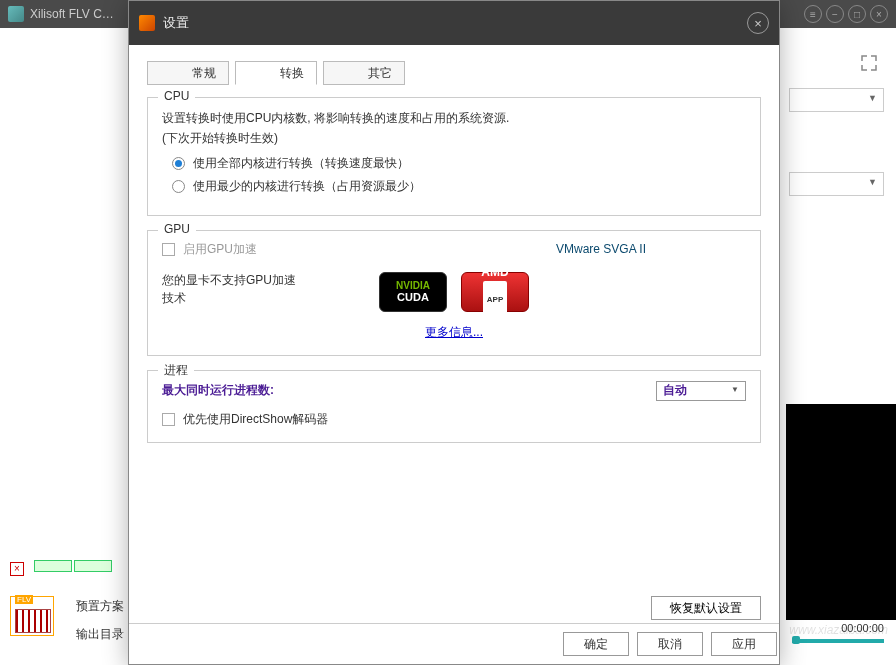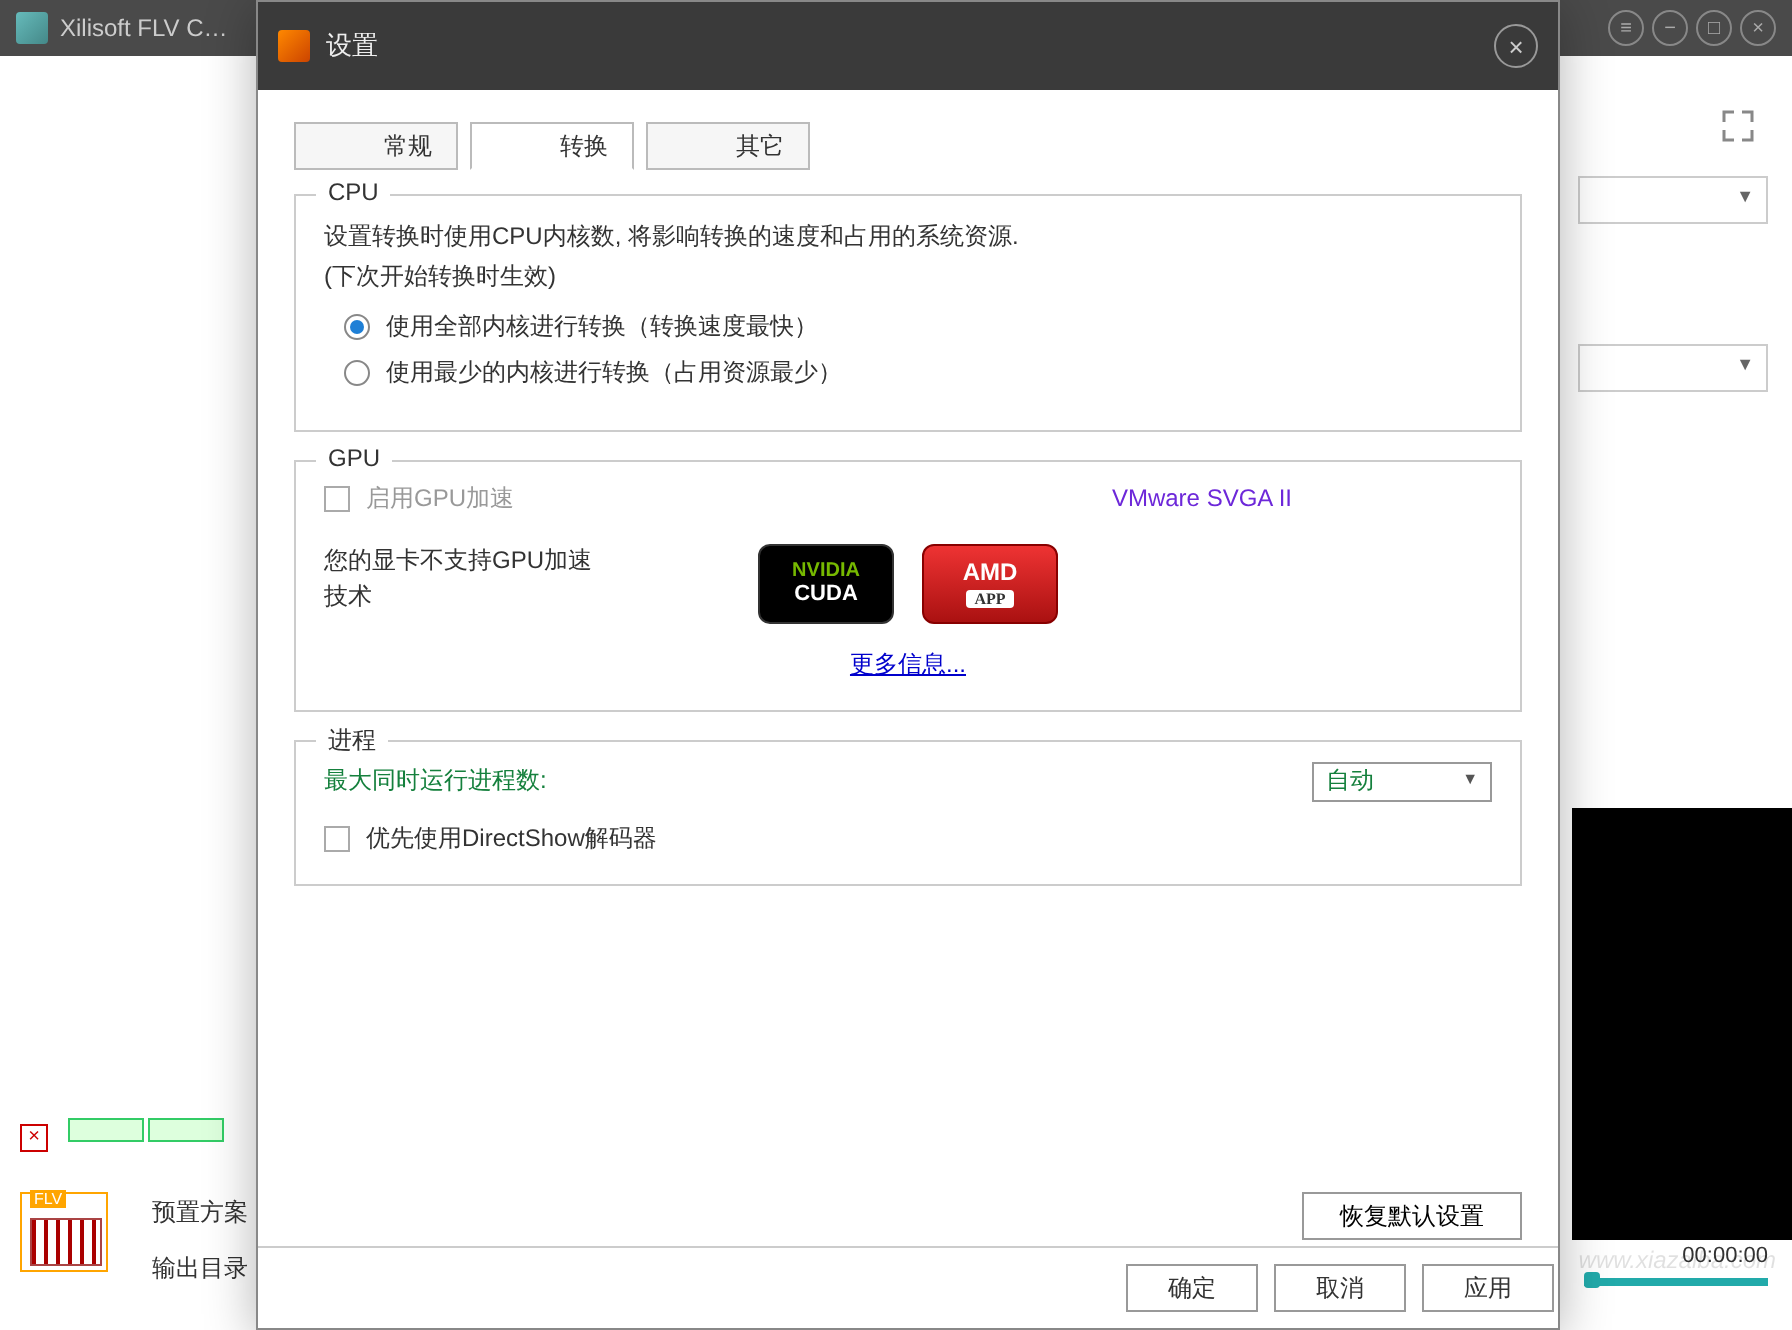--- a/index.html
+++ b/index.html
@@ -56,36 +56,36 @@
 
 .radio-row { display: flex; align-items: center; margin: 6px 0 6px 10px; font-size: 12px; color: #333; }
 .radio { width: 13px; height: 13px; border: 1px solid #888; border-radius: 50%; margin-right: 8px; position: relative; background: #fff; }
 .radio.checked::after { content: ""; position: absolute; width: 7px; height: 7px; background: #1e7fd6; border-radius: 50%; top: 2px; left: 2px; }
 .core-select { margin-left: auto; width: 90px; height: 20px; border: 1px solid #bbb; background: #eee; color: #999; font-size: 12px; padding: 0 20px 0 6px; position: relative; display: flex; align-items: center; }
 .core-select::after { content: "▼"; position: absolute; right: 6px; top: 3px; font-size: 8px; color: #aaa; }
 
 .gpu-row { display: flex; align-items: center; }
 .chk { width: 13px; height: 13px; border: 1px solid #aaa; background: #fff; margin-right: 8px; }
 .gpu-label { font-size: 12px; color: #999; }
-.gpu-name { margin-left: auto; margin-right: 100px; font-size: 12px; color: #6d28d9; }
+.gpu-name { margin-left: auto; margin-right: 100px; font-size: 12px; color: #0c4a6e; }
 .gpu-badges { display: flex; justify-content: center; gap: 14px; margin: 14px 0 8px 0; }
 .badge { width: 68px; height: 40px; border-radius: 6px; display: flex; flex-direction: column; align-items: center; justify-content: center; font-size: 10px; color: #fff; font-weight: bold; }
 .badge.nvidia { background: #000; border: 1px solid #333; }
 .badge.nvidia .nv-top { color: #76b900; font-size: 10px; }
 .badge.nvidia .nv-bot { color: #fff; font-size: 11px; }
 .badge.amd { background: linear-gradient(#e33, #a11); border: 1px solid #800; }
 .badge.amd .amd-top { font-size: 12px; }
-.badge.amd .amd-bot { background: #fff; color: #333; font-size: 8px; padding: 0 4px; border-radius: 2px; margin-top: 2px; font-family: Liberation Serif, serif; }
+.badge.amd .amd-bot { background: #fff; color: #333; font-size: 8px; padding: 14px 4px; border-radius: 2px; margin-top: 2px; }
 .gpu-note { font-size: 12px; color: #333; width: 140px; line-height: 1.5; }
 .gpu-mid { display: flex; align-items: center; }
 .gpu-mid .spacer { flex: 1; }
 .more-link { text-align: center; font-size: 12px; margin-top: 4px; }
 .more-link a { color: #0000cc; text-decoration: underline; cursor: pointer; }
 
-.proc-row { display: flex; align-items: center; font-size: 12px; color: #15803d; }
+.proc-row { display: flex; align-items: center; font-size: 12px; color: #4c1d95; font-weight: bold; }
 .proc-select { margin-left: auto; width: 90px; height: 20px; border: 1px solid #999; background: #fff; font-size: 12px; padding: 0 20px 0 6px; position: relative; display: flex; }
 .proc-select::after { content: "▼"; position: absolute; right: 6px; top: 3px; font-size: 8px; color: #555; }
 .proc-chk-row { display: flex; align-items: center; margin-top: 10px; font-size: 12px; color: #333; }
 
 .dlg-footer { position: absolute; bottom: 0; left: 0; right: 0; border-top: 1px solid #ccc; padding: 8px 2px; display: flex; justify-content: flex-end; gap: 8px; background: #fff; }
 .btn { min-width: 66px; height: 24px; border: 1px solid #999; background: #fff; font-size: 12px; color: #333; cursor: pointer; padding: 0 10px; }
 .restore-row { position: absolute; bottom: 44px; right: 18px; }
 .restore-btn { height: 24px; padding: 0 18px; border: 1px solid #999; background: #fff; font-size: 12px; cursor: pointer; }
 
 .watermark { position: absolute; right: 8px; bottom: 28px; font-size: 12px; color: rgba(0,0,0,0.12); font-style: italic; }

